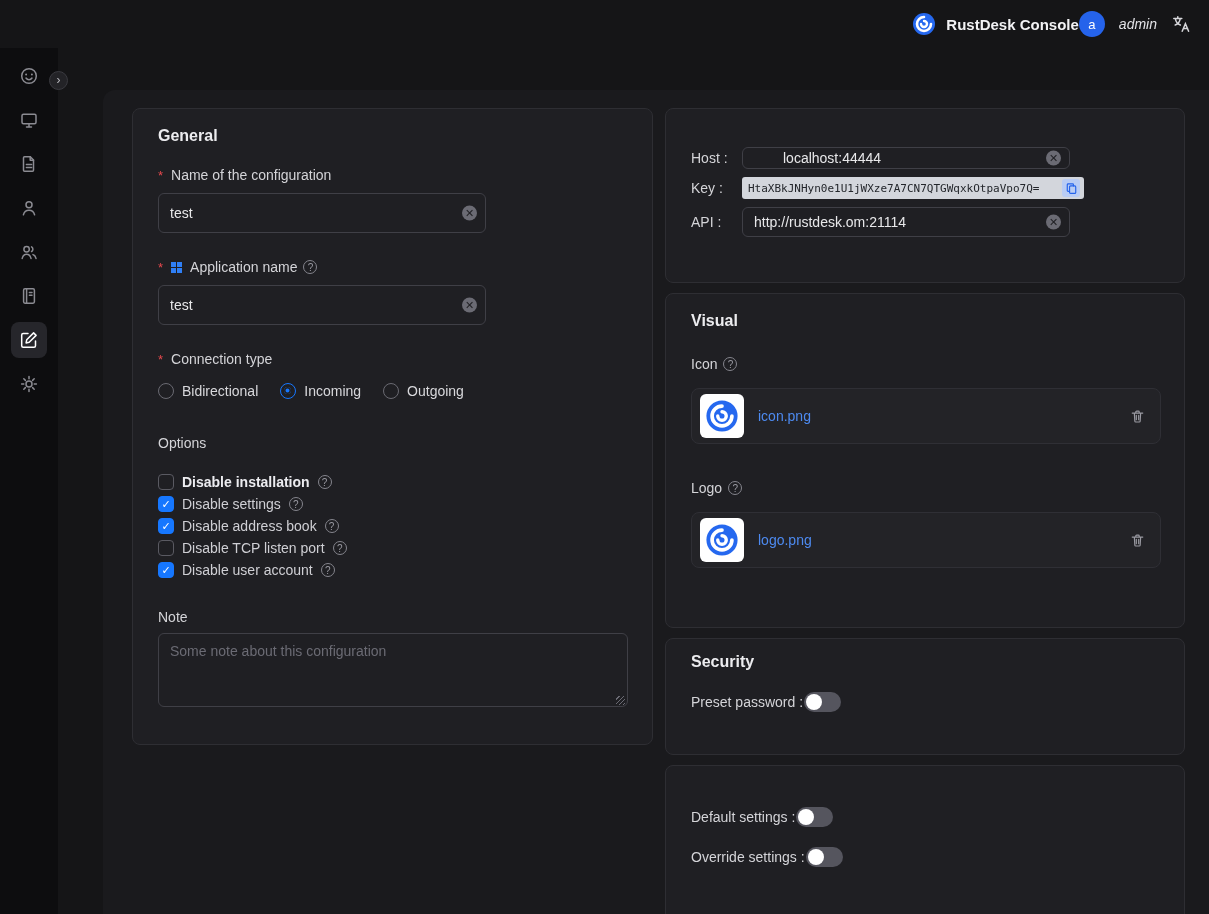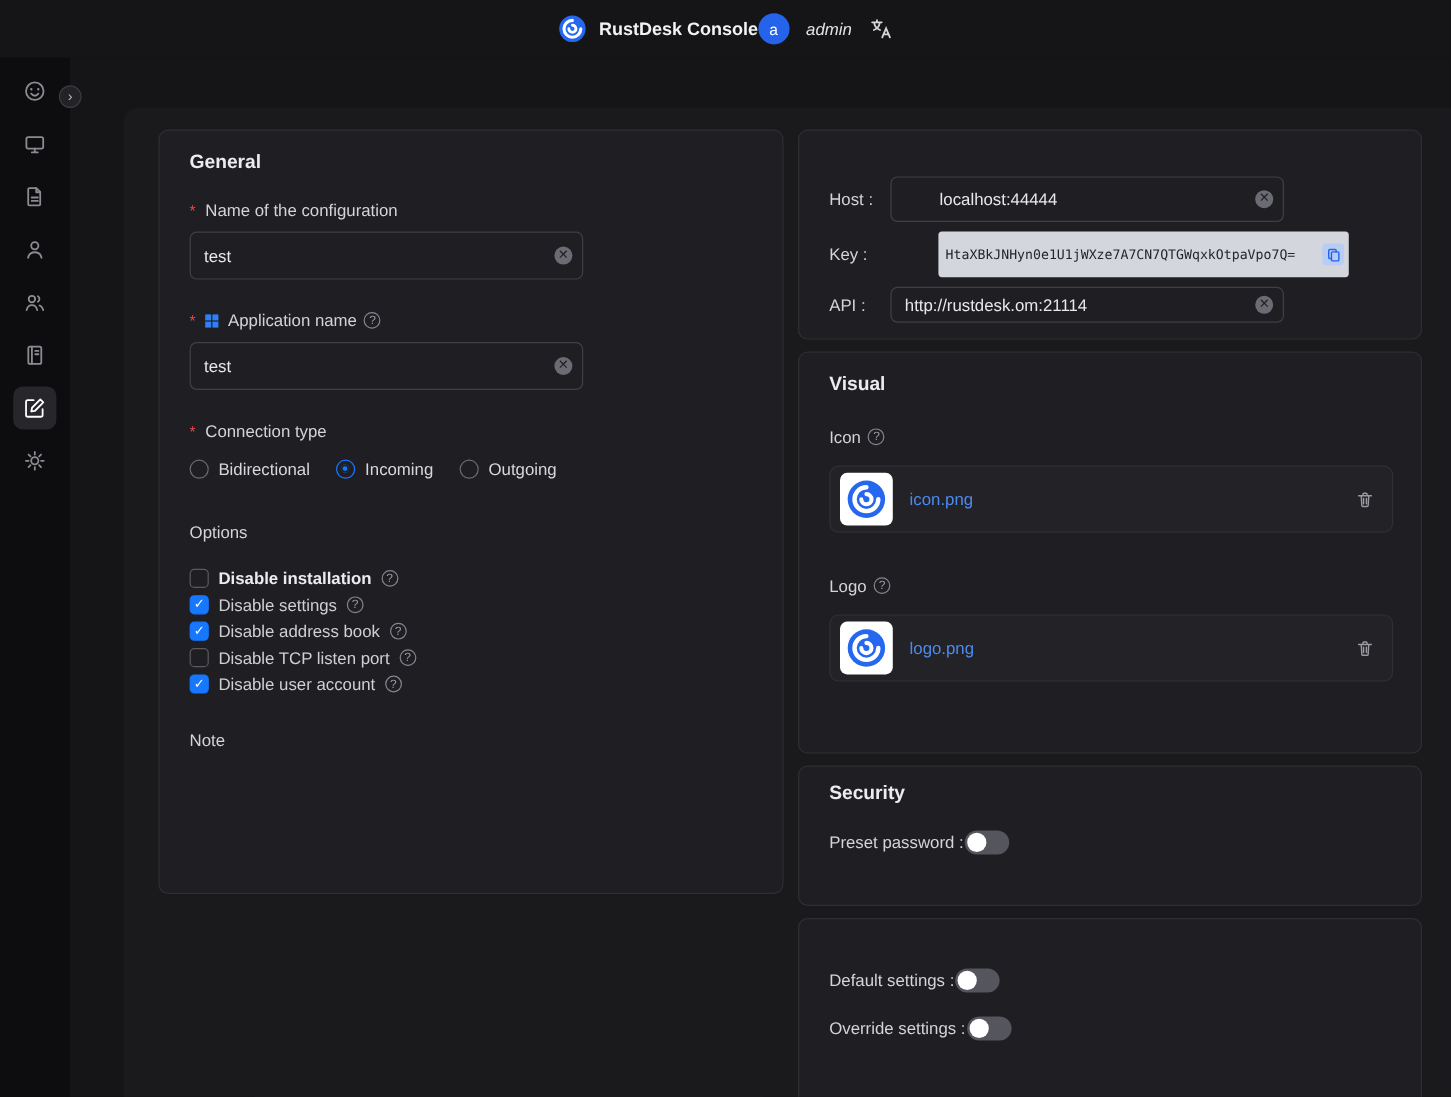--- a/index.html
+++ b/index.html
@@ -1,21 +1,21 @@
 <!DOCTYPE html>
 <html><head>
 <meta charset="utf-8">
 <style>
   * { margin:0; padding:0; box-sizing:border-box; }
   html,body { width:1209px; height:914px; overflow:hidden; background:#101012;
     font-family:"Liberation Sans","DejaVu Sans",sans-serif; color:#e6e6e9; }
 
   
   .header { position:absolute; left:0; top:0; width:1209px; height:48px; background:#151517;
-    display:flex; align-items:center; justify-content:center; padding:0 18px; z-index:5; }
+    display:flex; align-items:center; justify-content:flex-end; padding:0 18px; z-index:5; }
   .brand { display:flex; align-items:center; gap:10px; }
   .brand-title { font-size:15px; font-weight:700; color:#f2f2f4; }
   .hdr-right { display:flex; align-items:center; gap:14px; }
   .avatar { width:26px; height:26px; border-radius:50%; background:#2563eb; color:#fff;
     font-size:13px; display:flex; align-items:center; justify-content:center; }
   .hdr-user { font-size:14px; color:#e2e2e6;font-style:italic; }
   .icon-btn { color:#d6d6da; display:flex; align-items:center; }
 
   
   .sidebar { position:absolute; left:0; top:48px; width:58px; bottom:0; background:#0d0d0f;
@@ -73,22 +73,22 @@
     font-family:"Liberation Sans","DejaVu Sans",sans-serif; }
   textarea.note::placeholder { color:#6b6b74; }
   .note-wrap { position:relative; width:470px; }
   .note-wrap::after { content:""; position:absolute; right:3px; bottom:6px; width:9px; height:9px;
     background:repeating-linear-gradient(135deg,transparent 0 2px,#6b6b74 2px 3px); }
 
   
   .card-server { left:562px; top:18px; width:520px; height:175px; padding:18px 25px; }
   .srv-row { display:flex; align-items:center; }
   .srv-label { width:51px; font-size:14px; color:#d4d4d8; }
-  .key-box { width:342px; height:38px; background:#d3d6dc; border-radius:3px; display:flex;
-    align-items:center; padding:0 4px 0 6px;margin-left:40px; }
+  .key-box { width:342px; height:22px; background:#d3d6dc; border-radius:3px; display:flex;
+    align-items:center; padding:0 4px 0 6px; }
   .key-text { flex:1; font-family:"DejaVu Sans Mono","Liberation Mono",monospace; font-size:11px;
     color:#23262b; white-space:nowrap; overflow:hidden; }
   .copy-chip { width:18px; height:18px; border-radius:3px; background:#b9ccf4; display:flex;
     align-items:center; justify-content:center; cursor:pointer; }
 
   .card-visual { left:562px; top:203px; width:520px; height:335px; padding:18px 25px; }
   .file-box { width:470px; height:56px; border:1px solid #2f2f35; background:#232327; border-radius:8px;
     display:flex; align-items:center; padding:0 14px 0 8px; }
   .thumb { width:44px; height:44px; border-radius:6px; background:#ffffff; display:flex;
     align-items:center; justify-content:center; }
@@ -276,28 +276,31 @@
       <span class="opt-label">Disable TCP listen port</span>
       <span class="q">?</span>
     </div>
     <div class="opt-row">
       <span class="cbx on"></span>
       <span class="opt-label">Disable user account</span>
       <span class="q">?</span>
     </div>
 
     <div class="field-label mt28">Note</div>
+    <div class="note-wrap mt8">
+      <textarea class="note" placeholder="Some note about this configuration" style=""></textarea>
+    </div>
   </div>
 
   <div class="card card-server">
 
     <div class="srv-row mt20">
       <span class="srv-label">Host :</span>
       <div class="input-wrap">
-        <input class="text-input" style="height: 38px; padding-left: 40px;" value="localhost:44444">
+        <input class="text-input" style="height: 22px; padding-left: 40px;" value="localhost:44444">
         <span class="clear-ico">✕</span>
       </div>
     </div>
 
     <div class="srv-row mt8">
       <span class="srv-label">Key :</span>
       <div class="key-box">
         <span class="key-text">HtaXBkJNHyn0e1U1jWXze7A7CN7QTGWqxkOtpaVpo7Q=</span>
         <span class="copy-chip">
           <svg width="13" height="13" viewBox="0 0 20 20" stroke="#2563eb" stroke-width="1.8" fill="none" stroke-linecap="round" stroke-linejoin="round">

